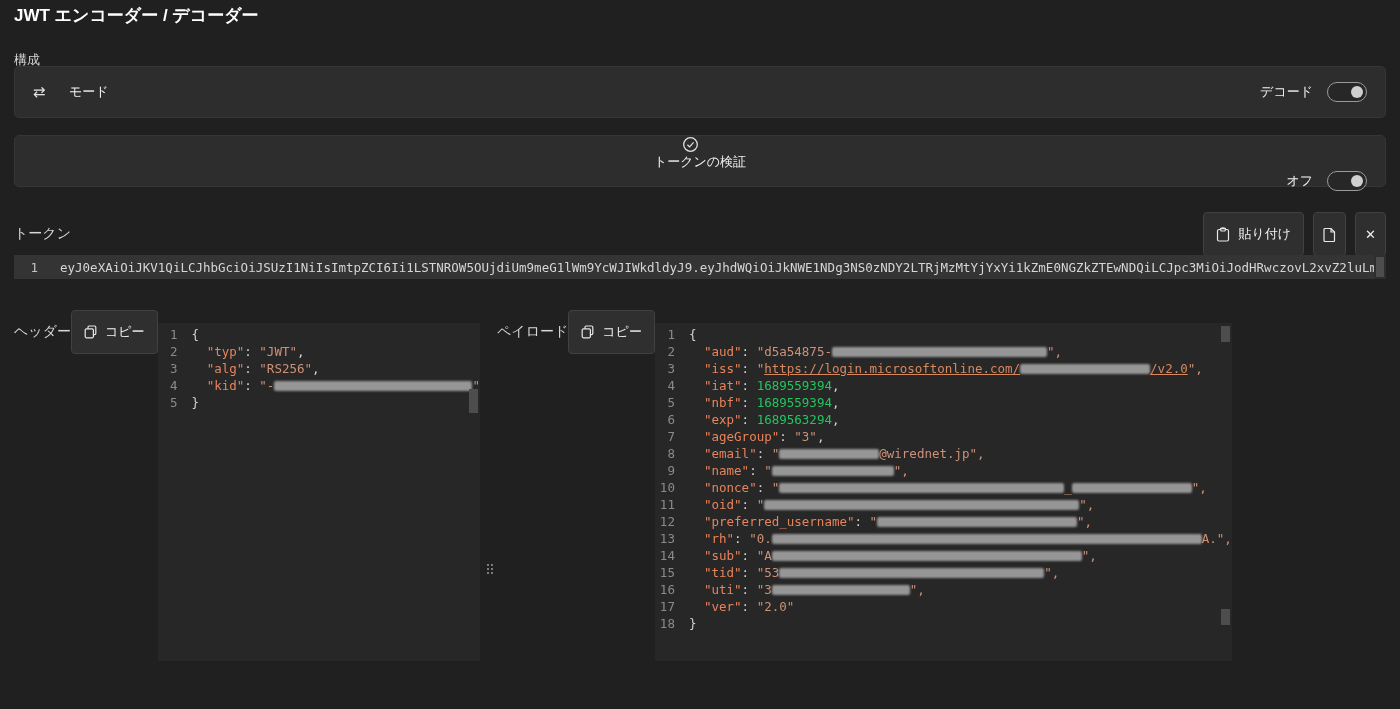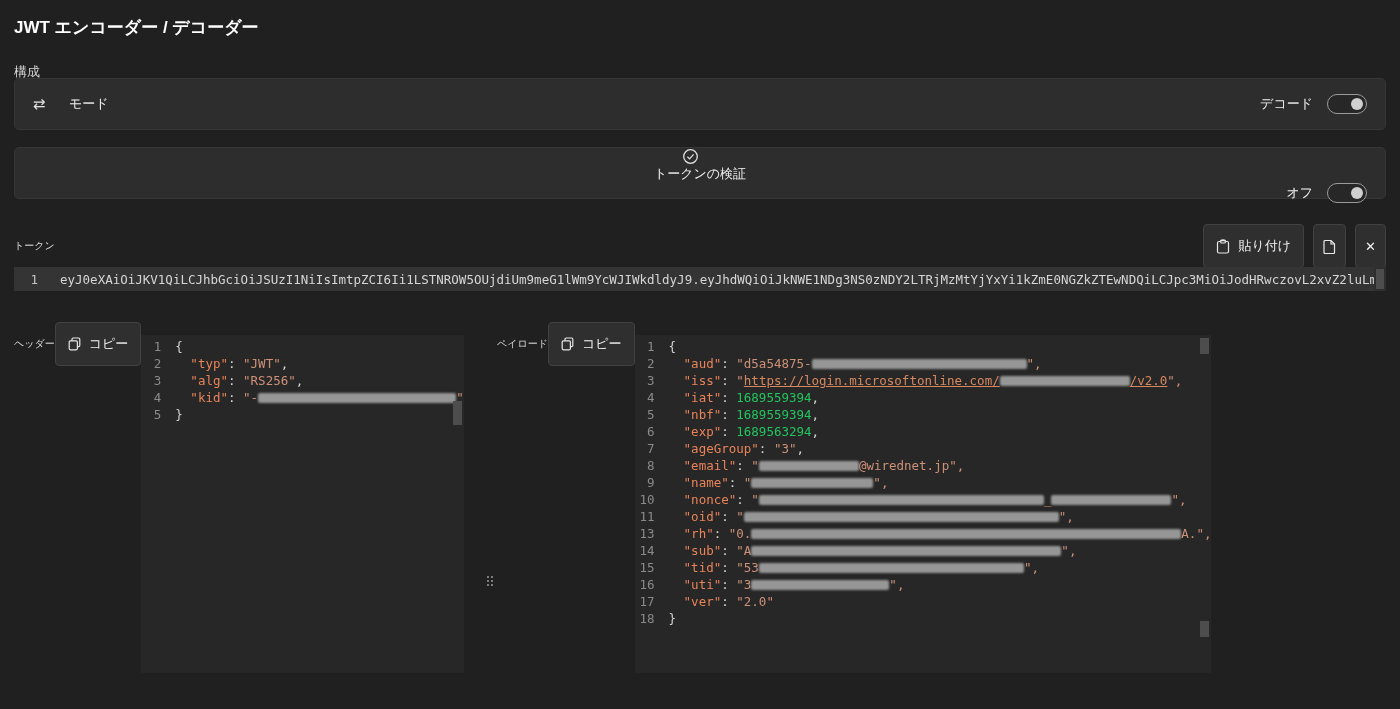--- a/index.html
+++ b/index.html
@@ -4,21 +4,21 @@
 <style>
   * { margin:0; padding:0; box-sizing:border-box; }
   html,body { width:1400px; height:709px; overflow:hidden; }
   body {
     background:#202020;
     color:#e8e8e8;
     font-family:"Liberation Sans", sans-serif;
   }
   .container { padding:0 14px; }
 
-  .app-title { padding-top:16px; font-size:17px; font-weight:600; color:#ffffff; }
+  .app-title { padding-top:4px; font-size:17px; font-weight:600; color:#ffffff; }
 
   .section-label { margin-top:24px; font-size:13px; color:#d8d8d8; height:15px; }
 
   .card {
     height:52px; background:#2d2d2d; border:1px solid #363636; border-radius:5px;
     display:flex; align-items:center; padding:0 18px;
   }
   .card + .card { margin-top:17px;flex-direction:column; }
   .card:first-of-type { margin-top:11px; }
   .card .icon { width:22px; font-size:15px; color:#e0e0e0; display:flex; align-items:center; margin-right:14px; }
@@ -58,21 +58,21 @@
   .split { margin-top:38px; display:flex; }
   .pane { display:flex; }
   .pane-left { width:468px; flex:none; }
   .pane-right { flex:1; margin-right:14px; }
   .splitter { width:15px; flex:none; position:relative; cursor:col-resize; }
   .grip { position:absolute; left:50%; top:247px; transform:translateX(-50%);
           display:grid; grid-template-columns:2px 2px; gap:2px; }
   .grip i { width:2px; height:2px; border-radius:50%; background:#9a9a9a; display:block; }
 
   .pane-header { display:flex; align-items:center; justify-content:space-between; height:30px; }
-  .pane-label { font-size:10px; color:#d8d8d8; }
+  .pane-label { font-size:14px; color:#d8d8d8; }
 
   .editor {
     margin-top:6px; background:#272727; height:338px; overflow:hidden; position:relative;
     font-family:"DejaVu Sans Mono", monospace; font-size:12.5px; line-height:17px; padding-top:3px;
   }
   .code-line { display:flex; height:17px; white-space:pre; }
   .ln { width:34px; flex:none; text-align:right; padding-right:14px; color:#8a8a8a; }
   .code { white-space:pre; }
 
   .tok-p { color:#d4d4d4; }
@@ -209,20 +209,21 @@
             <div class="code-line"><span class="ln">2</span><span class="code"><span class="tok-k">  "aud"</span><span class="tok-p">: </span><span class="tok-s">"d5a54875-</span><span class="tok-r" style="width: 215px;"></span><span class="tok-s">",</span></span></div>
             <div class="code-line"><span class="ln">3</span><span class="code"><span class="tok-k">  "iss"</span><span class="tok-p">: </span><span class="tok-s">"</span><span class="tok-l">https://login.microsoftonline.com/</span><span class="tok-r" style="width: 130px;"></span><span class="tok-l">/v2.0</span><span class="tok-s">",</span></span></div>
             <div class="code-line"><span class="ln">4</span><span class="code"><span class="tok-k">  "iat"</span><span class="tok-p">: </span><span class="tok-n">1689559394</span><span class="tok-p">,</span></span></div>
             <div class="code-line"><span class="ln">5</span><span class="code"><span class="tok-k">  "nbf"</span><span class="tok-p">: </span><span class="tok-n">1689559394</span><span class="tok-p">,</span></span></div>
             <div class="code-line"><span class="ln">6</span><span class="code"><span class="tok-k">  "exp"</span><span class="tok-p">: </span><span class="tok-n">1689563294</span><span class="tok-p">,</span></span></div>
             <div class="code-line"><span class="ln">7</span><span class="code"><span class="tok-k">  "ageGroup"</span><span class="tok-p">: </span><span class="tok-s">"3"</span><span class="tok-p">,</span></span></div>
             <div class="code-line"><span class="ln">8</span><span class="code"><span class="tok-k">  "email"</span><span class="tok-p">: </span><span class="tok-s">"</span><span class="tok-r" style="width: 100px;"></span><span class="tok-s">@wirednet.jp",</span></span></div>
             <div class="code-line"><span class="ln">9</span><span class="code"><span class="tok-k">  "name"</span><span class="tok-p">: </span><span class="tok-s">"</span><span class="tok-r" style="width: 122px;"></span><span class="tok-s">",</span></span></div>
             <div class="code-line"><span class="ln">10</span><span class="code"><span class="tok-k">  "nonce"</span><span class="tok-p">: </span><span class="tok-s">"</span><span class="tok-r" style="width: 285px;"></span><span class="tok-s">_</span><span class="tok-r" style="width: 120px;"></span><span class="tok-s">",</span></span></div>
             <div class="code-line"><span class="ln">11</span><span class="code"><span class="tok-k">  "oid"</span><span class="tok-p">: </span><span class="tok-s">"</span><span class="tok-r" style="width: 315px;"></span><span class="tok-s">",</span></span></div>
+            <div class="code-line"><span class="ln">12</span><span class="code"><span class="tok-k">  "preferred_username"</span><span class="tok-p">: </span><span class="tok-s">"</span><span class="tok-r" style="width: 200px;"></span><span class="tok-s">",</span></span></div>
             <div class="code-line"><span class="ln">13</span><span class="code"><span class="tok-k">  "rh"</span><span class="tok-p">: </span><span class="tok-s">"0.</span><span class="tok-r" style="width: 430px;"></span><span class="tok-s">A.",</span></span></div>
             <div class="code-line"><span class="ln">14</span><span class="code"><span class="tok-k">  "sub"</span><span class="tok-p">: </span><span class="tok-s">"A</span><span class="tok-r" style="width: 310px;"></span><span class="tok-s">",</span></span></div>
             <div class="code-line"><span class="ln">15</span><span class="code"><span class="tok-k">  "tid"</span><span class="tok-p">: </span><span class="tok-s">"53</span><span class="tok-r" style="width: 265px;"></span><span class="tok-s">",</span></span></div>
             <div class="code-line"><span class="ln">16</span><span class="code"><span class="tok-k">  "uti"</span><span class="tok-p">: </span><span class="tok-s">"3</span><span class="tok-r" style="width: 138px;"></span><span class="tok-s">",</span></span></div>
             <div class="code-line"><span class="ln">17</span><span class="code"><span class="tok-k">  "ver"</span><span class="tok-p">: </span><span class="tok-s">"2.0"</span></span></div>
             <div class="code-line"><span class="ln">18</span><span class="code"><span class="tok-p">}</span></span></div>
           </div>
         <div class="vthumb" style="top:3px;height:16px;"></div>
         <div class="vthumb" style="top:286px;height:16px;"></div>
       </div>

